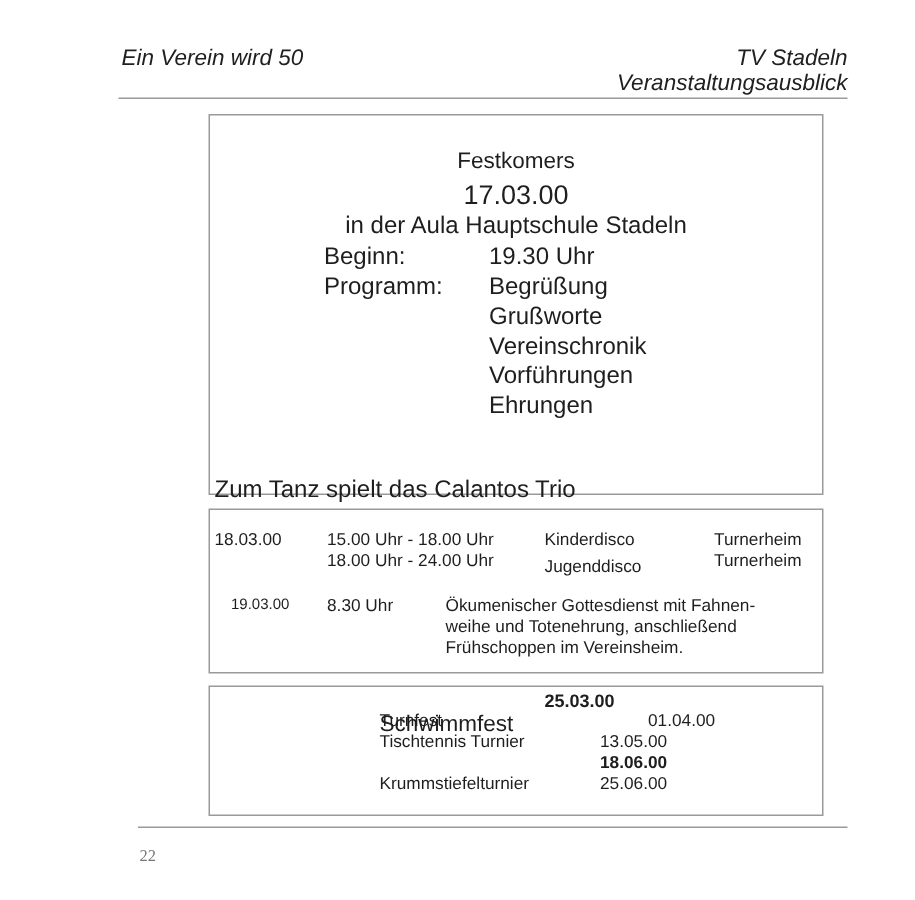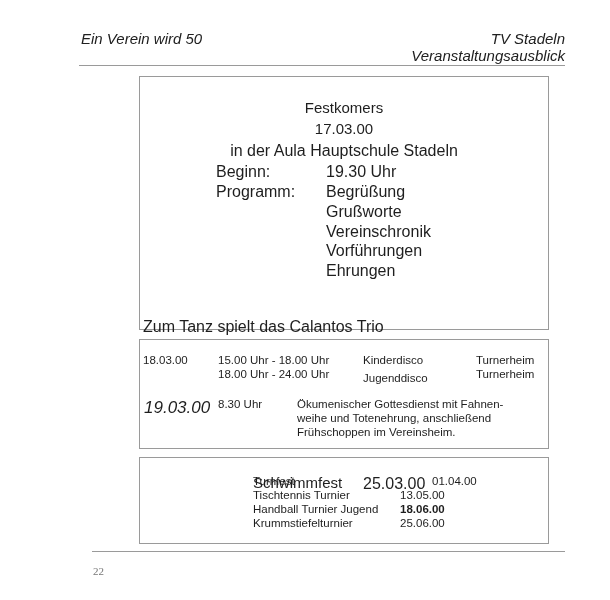--- a/index.html
+++ b/index.html
@@ -16,55 +16,54 @@
 </head>
 <body>
 
 <div class="abs hdr" style="left:81px; top:30px;">Ein Verein wird 50</div>
 <div class="abs hdr" style="right:45px; top:30px; text-align:right;">TV Stadeln</div>
 <div class="abs hdr" style="right:45px; top:47px; text-align:center;">Veranstaltungsausblick</div>
 <div class="rule" style="left:79px; top:65px; width:486px;"></div>
 
 <div class="box" style="left:139px; top:76px; width:410px; height:254px;">
   <div class="t c" style="left:0; width:100%; top:22px; font-size:15px;">Festkomers</div>
-  <div class="t c" style="left:0; width:100%; top:43px; font-size:15px;">17.03.00</div>
+  <div class="t c" style="left:0; width:100%; top:43px; font-size:18px;">17.03.00</div>
   <div class="t c" style="left:0; width:100%; top:65px;">in der Aula Hauptschule Stadeln</div>
   <div class="t" style="left:76px; top:86px;">Beginn:</div>
   <div class="t" style="left:186px; top:86px;">19.30 Uhr</div>
   <div class="t" style="left:76px; top:106px;">Programm:</div>
   <div class="t" style="left:186px; top:106px;">Begrüßung</div>
   <div class="t" style="left:186px; top:126px;">Grußworte</div>
   <div class="t" style="left:186px; top:146px;">Vereinschronik</div>
   <div class="t" style="left:186px; top:165px;">Vorführungen</div>
   <div class="t" style="left:186px; top:185px;">Ehrungen</div>
   <div class="t" style="left:3px; top:220px;margin-top:21px;">Zum Tanz spielt das Calantos Trio</div>
 </div>
 
 <div class="box" style="left:139px; top:339px; width:410px; height:110px;">
   <div class="t" style="left:3px; top:14px; font-size:11.5px;">18.03.00</div>
   <div class="t" style="left:78px; top:14px; font-size:11.5px;">15.00 Uhr - 18.00 Uhr</div>
   <div class="t" style="left:223px; top:14px; font-size:11.5px;">Kinderdisco</div>
   <div class="t" style="left:336px; top:14px; font-size:11.5px;">Turnerheim</div>
   <div class="t" style="left:78px; top:28px; font-size:11.5px;">18.00 Uhr - 24.00 Uhr</div>
   <div class="t" style="left:223px; top:32px; font-size:11.5px;">Jugenddisco</div>
   <div class="t" style="left:336px; top:28px; font-size:11.5px;">Turnerheim</div>
-  <div class="t" style="left:4px; top:58px; font-size:17px;font-style:italic;">19.03.00</div>
+  <div class="t" style="left:14px; top:58px; font-size:10px;">19.03.00</div>
   <div class="t" style="left:78px; top:58px; font-size:11.5px;">8.30 Uhr</div>
   <div class="t" style="left:157px; top:58px; font-size:11.5px;">Ökumenischer Gottesdienst mit Fahnen-</div>
   <div class="t" style="left:157px; top:72px; font-size:11.5px;">weihe und Totenehrung, anschließend</div>
   <div class="t" style="left:157px; top:86px; font-size:11.5px;">Frühschoppen im Vereinsheim.</div>
 </div>
 
 <div class="box" style="left:139px; top:457px; width:410px; height:87px;">
   <div class="t" style="left:113px; top:16px; font-size:15px;">Schwimmfest</div>
-  <div class="t" style="left:223px; top:17px; font-size:16px;">25.03.00</div>
+  <div class="t" style="left:223px; top:2px; font-size:12px;font-weight:bold;">25.03.00</div>
   <div class="t" style="left:113px; top:17px; font-size:11.5px;">Turnfest</div>
   <div class="t" style="left:260px; top:17px; font-size:11.5px;padding-left:32px;">01.04.00</div>
   <div class="t" style="left:113px; top:31px; font-size:11.5px;">Tischtennis Turnier</div>
   <div class="t" style="left:260px; top:31px; font-size:11.5px;">13.05.00</div>
-  <div class="t" style="left:113px; top:45px; font-size:11.5px;">Handball Turnier Jugend</div>
   <div class="t" style="left:260px; top:45px; font-size:11.5px;font-weight:bold;">18.06.00</div>
   <div class="t" style="left:113px; top:59px; font-size:11.5px;">Krummstiefelturnier</div>
   <div class="t" style="left:260px; top:59px; font-size:11.5px;">25.06.00</div>
 </div>
 
 <div class="rule" style="left:92px; top:551px; width:473px;"></div>
 <div class="abs pnum" style="left:93px; top:565px;">22</div>
 
 </body></html>

